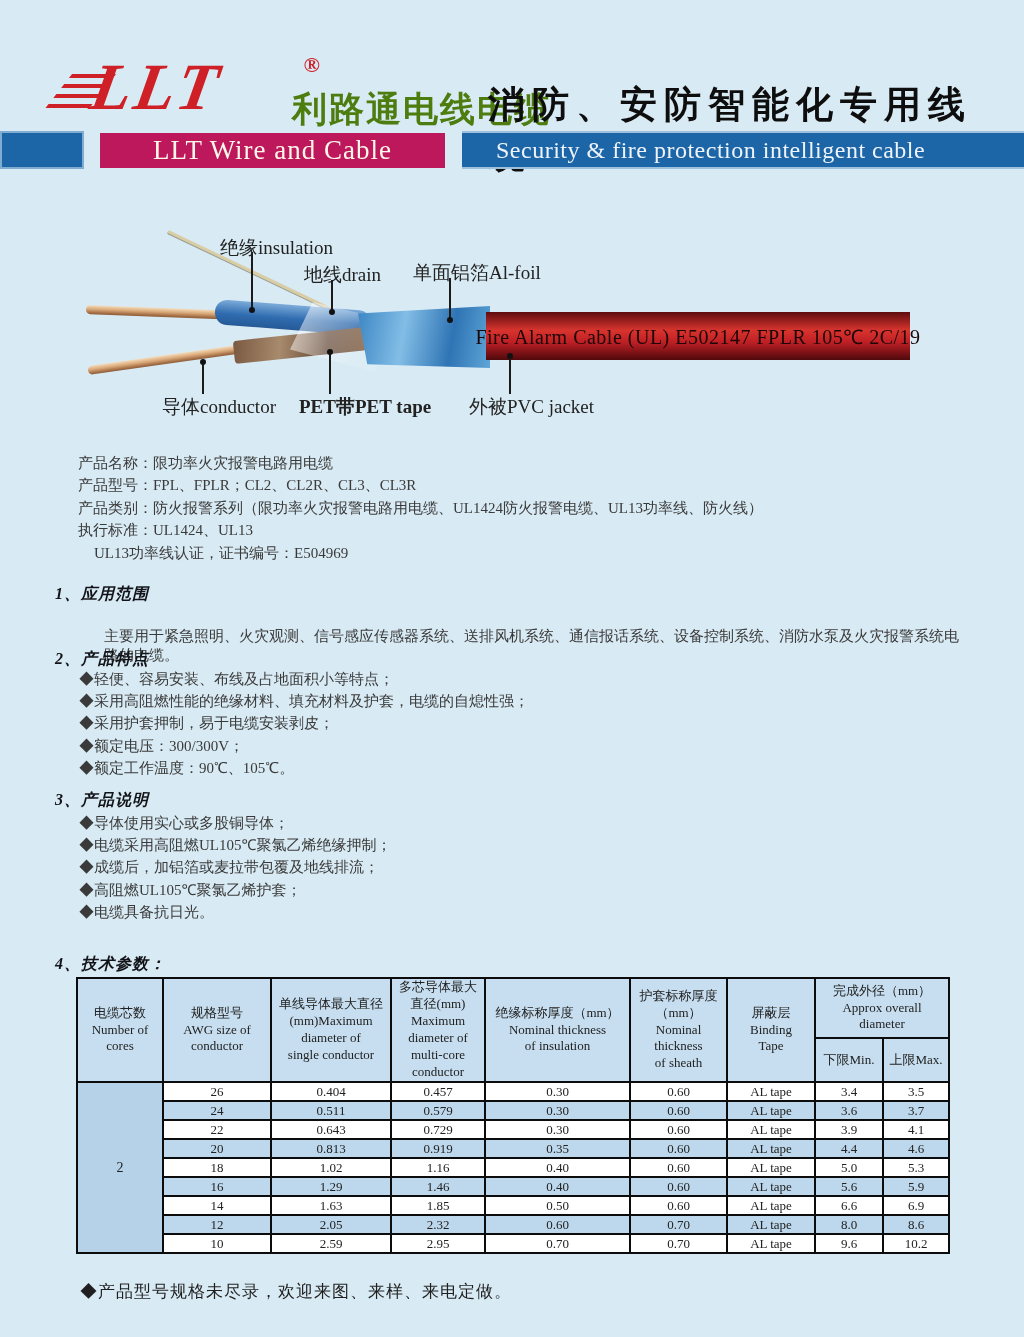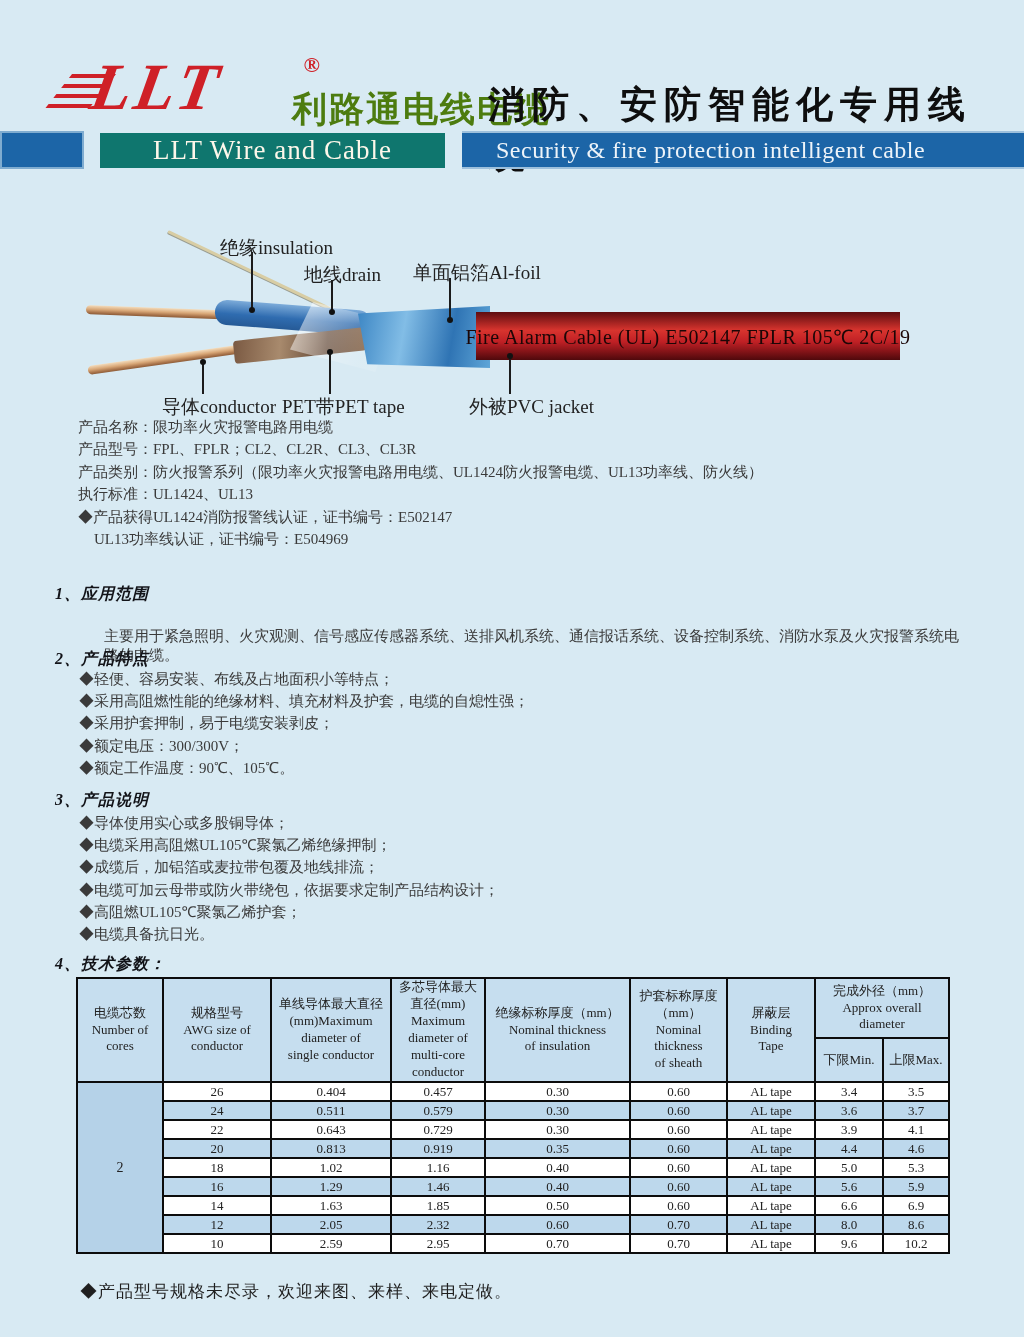--- a/index.html
+++ b/index.html
@@ -24,21 +24,21 @@
   }
   .llt-stripes {
     position:absolute; left:-34px; top:22px; width:44px; height:36px;
     background:repeating-linear-gradient(to bottom,#cf2027 0 4px,transparent 4px 10px);
     transform:skewX(-38deg);
   }
   .llt-reg { position:absolute; right:-18px; top:0; font-size:22px; color:#cf2027; font-weight:bold; }
   .logo-cn { left:292px; top:86px; font-size:35px; color:#4d7c0f; letter-spacing:2px; font-weight:bold; }
   .navy-rect { left:0; top:131px; width:84px; height:38px; background:#1c65a7; border:2px solid #7facd0; }
   .gold-bar {
-    left:100px; top:133px; width:345px; height:35px; background:#0f766e;
+    left:100px; top:133px; width:345px; height:35px; background:#be185d;
     display:flex; align-items:center; justify-content:center;
   }
   .gold-bar span { font-size:27px; color:#fdf7ea; letter-spacing:1px; }
   .title-cn {
     left:488px; top:80px; width:520px;
     font-size:37px; font-weight:900; color:#0e0e0e; letter-spacing:7px;
     font-family:"Liberation Serif", serif;
   }
   .navy-bar {
     left:462px; top:131px; width:562px; height:38px; background:#1c65a7;
@@ -56,32 +56,32 @@
   .sleeve1 { left:215px; top:299px; width:156px; height:25px; border-radius:12px;
     background:linear-gradient(#7cabd9,#2f6cb0 55%,#265a96); transform:rotate(4.5deg); transform-origin:0 50%; }
   .pet-wrap { left:234px; top:341px; width:133px; height:23px; border-radius:4px;
     background:linear-gradient(100deg,#7a5942,#a88a6d 35%,#5e4331 70%,#8b6b50); transform:rotate(-6deg); transform-origin:0 50%; }
   .film { left:290px; top:302px; width:104px; height:70px;
     background:linear-gradient(115deg,rgba(255,255,255,.6),rgba(255,255,255,.12) 70%);
     clip-path:polygon(22% 0,100% 28%,82% 100%,0 68%); }
   .foil { left:358px; top:306px; width:132px; height:62px;
     background:linear-gradient(100deg,#3c86c4,#82bde6 35%,#2f74b4 70%,#5fa6d8);
     clip-path:polygon(0 12%,100% 0,100% 100%,7% 94%); }
-  .jacket { left:476px; top:312px; width:424px; height:48px;
+  .jacket { left:486px; top:312px; width:424px; height:48px;
     background:linear-gradient(#5e0d10,#d8342e 38%,#c02025 62%,#4f090c);
     display:flex; align-items:center; justify-content:center; }
   .jacket span { font-size:20px; color:#1c0606; letter-spacing:.5px; white-space:nowrap; }
 
   .ptr { width:2px; background:#1b1b1b; }
   .ptr .dot { position:absolute; left:-2px; width:6px; height:6px; border-radius:50%; background:#111; }
   .dot-b { bottom:-3px; } .dot-t { top:-3px; }
   .dg-label { font-size:19px; color:#222; white-space:nowrap; }
 
   
-  .info-block { left:78px; top:416px; font-size:15px; line-height:22.4px; color:#3a3a3a; }
+  .info-block { left:78px; top:452px; font-size:15px; line-height:22.4px; color:#3a3a3a; }
   .info-indent { padding-left:16px; }
   .sec-h { font-size:16px; font-weight:bold; color:#121318; letter-spacing:1px;font-style:italic; }
   .body-text { font-size:15px; color:#3a3a3a; }
   .bullets div { line-height:22.2px; }
 
   
   .param-table { border-collapse:collapse; table-layout:fixed; width:872px; font-size:13px; color:#222; }
   .param-table th, .param-table td { border:2px solid #0c0c0c; text-align:center; padding:0 2px; }
   .param-table thead th { background:#c6deef; font-weight:normal; white-space:pre-line; line-height:1.3; font-size:13px; }
   .param-table tbody td { height:19px; background:#ffffff; font-size:13px; }
@@ -135,50 +135,48 @@
     <span class="dot dot-t"></span>
   </div>
 <div class="abs ptr" style="left:509px;top:356px;height:38px;">
     <span class="dot dot-t"></span>
   </div>
 
 <div class="abs dg-label" style="left:220px;top:235px;">绝缘insulation</div>
 <div class="abs dg-label" style="left:304px;top:262px;">地线drain</div>
 <div class="abs dg-label" style="left:413px;top:260px;">单面铝箔Al-foil</div>
 <div class="abs dg-label" style="left:162px;top:394px;">导体conductor</div>
-<div class="abs dg-label" style="left:282px;top:394px;">PET带PET tape</div>
+<div class="abs dg-label" style="left:299px;top:394px;font-weight:bold;">PET带PET tape</div>
 <div class="abs dg-label" style="left:469px;top:394px;">外被PVC jacket</div>
 
 <div class="abs info-block">
   <div>产品名称：限功率火灾报警电路用电缆</div>
   <div>产品型号：FPL、FPLR；CL2、CL2R、CL3、CL3R</div>
   <div>产品类别：防火报警系列（限功率火灾报警电路用电缆、UL1424防火报警电缆、UL13功率线、防火线）</div>
   <div>执行标准：UL1424、UL13</div>
-  <div>◆产品获得UL1424消防报警线认证，证书编号：E502147</div>
   <div class="info-indent">UL13功率线认证，证书编号：E504969</div>
 </div>
 
 <div class="abs sec-h" style="left:55px;top:584px;">1、应用范围</div>
 <div class="abs body-text" style="left:104px;top:607px;width:860px;margin-top:20px;">主要用于紧急照明、火灾观测、信号感应传感器系统、送排风机系统、通信报话系统、设备控制系统、消防水泵及火灾报警系统电路的电缆。</div>
 
 <div class="abs sec-h" style="left:55px;top:649px;">2、产品特点</div>
 <div class="abs body-text bullets" style="left:79px;top:668px;">
   <div>◆轻便、容易安装、布线及占地面积小等特点；</div>
   <div>◆采用高阻燃性能的绝缘材料、填充材料及护套，电缆的自熄性强；</div>
   <div>◆采用护套押制，易于电缆安装剥皮；</div>
   <div>◆额定电压：300/300V；</div>
   <div>◆额定工作温度：90℃、105℃。</div>
 </div>
 
 <div class="abs sec-h" style="left:55px;top:790px;">3、产品说明</div>
 <div class="abs body-text bullets" style="left:79px;top:812px;">
   <div>◆导体使用实心或多股铜导体；</div>
   <div>◆电缆采用高阻燃UL105℃聚氯乙烯绝缘押制；</div>
   <div>◆成缆后，加铝箔或麦拉带包覆及地线排流；</div>
-  <div>◆电缆可加云母带或防火带绕包，依据要求定制产品结构设计；</div>
   <div>◆高阻燃UL105℃聚氯乙烯护套；</div>
   <div>◆电缆具备抗日光。</div>
 </div>
 
 <div class="abs sec-h" style="left:55px;top:954px;">4、技术参数：</div>
 
 <table class="abs param-table" style="left:76px;top:977px;">
   <colgroup>
     <col style="width:86px">
       <col style="width:108px">

